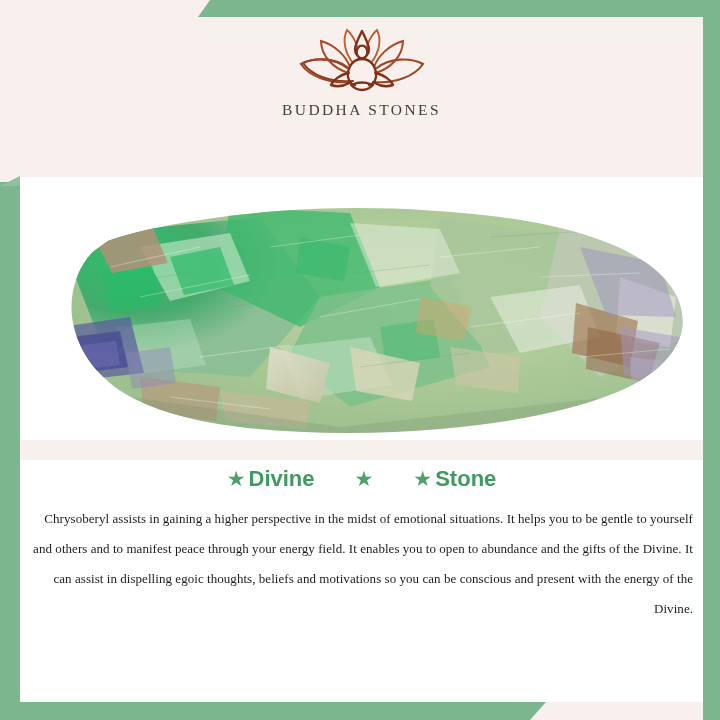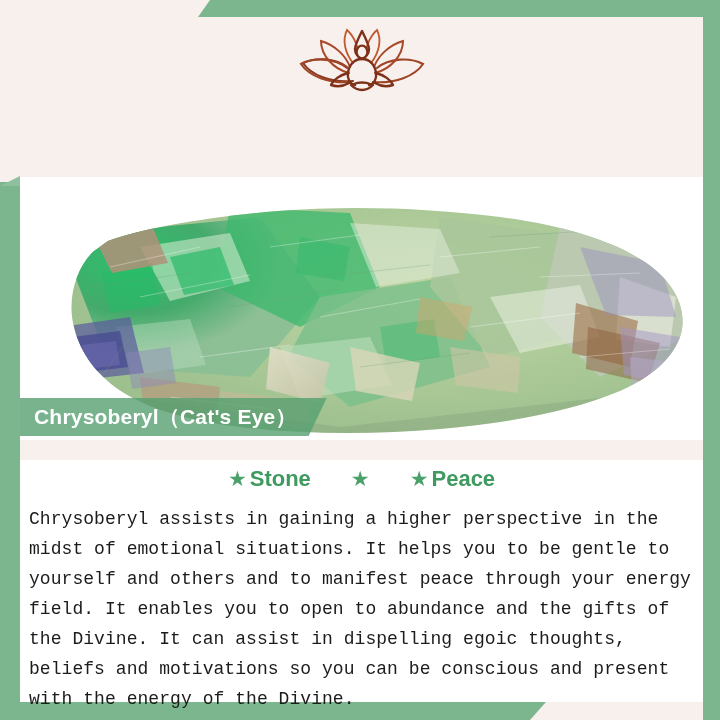--- a/index.html
+++ b/index.html
@@ -208,25 +208,25 @@
     font-size: 22px;
     color: #3f9a5f;
     white-space: nowrap;
   }
 
   .paragraph {
     position: absolute;
     left: 9px;
     top: 44px;
     width: 664px;
-    font-family: Liberation Mono, monospace;
-    font-size: 18px;
+    font-family: Liberation Serif, serif;
+    font-size: 13px;
     line-height: 30px;
     color: #1c1c1c;
-    text-align: left;
+    text-align: right;
     letter-spacing: 0.05px;
   }
 </style>
 </head>
 <body>
 
 <div id="card">
 
   <div class="frame-top"></div>
   <div class="frame-right"></div>
@@ -260,20 +260,21 @@
           <path d="M75 6 C71 14 68 20 68 24 C68 29 71 32 75 32 C79 32 82 29 82 24 C82 20 79 14 75 6 Z"></path>
           <ellipse cx="75" cy="27" rx="5.4" ry="6.4" fill="#f8f0ed"></ellipse>
           <path d="M75 34 C67 34 62 40 61 48 C60 54 63 59 68 60"></path>
           <path d="M75 34 C83 34 88 40 89 48 C90 54 87 59 82 60"></path>
           <path d="M61 48 C53 50 46 55 44 60 C50 62 57 61 62 58"></path>
           <path d="M89 48 C97 50 104 55 106 60 C100 62 93 61 88 58"></path>
           <path d="M64 60 C68 64 72 65 75 65 C78 65 82 64 86 60"></path>
           <path d="M67 59 C71 57 79 57 83 59"></path>
         </g>
       </svg>
+      <div class="logo-word">BUDDHA STONES</div>
     </div>
   </div>
 
 
   <div class="photo">
     <svg width="683" height="263" viewBox="0 0 683 263">
       <defs>
         <clipPath id="rockclip">
           <path d="M74 74 C58 88 46 120 54 150 C60 176 78 200 104 216
                    C130 232 170 244 220 250 C280 257 350 258 420 252
@@ -356,38 +357,35 @@
           <path d="M340 190 L450 176"></path>
             <path d="M470 60 L570 54"></path>
           <path d="M300 100 L410 88"></path>
             <path d="M110 160 L60 230"></path>
         </g>
 
         <path d="M40 210 L320 250 L660 212 L666 263 L36 263 Z" fill="#6f8a6f" opacity="0.22"></path>
       </g>
     </svg>
 
-    <div class="photo-label">
-      <span class="photo-label-text">Chrysoberyl（Cat's Eye）</span>
-    </div>
   </div>
 
   <div class="cream-strip"></div>
 
   <div class="content">
     <div class="benefits">
       <div class="benefit">
         <span class="benefit-star">★</span>
-        <span class="benefit-label">Stone</span>
+        <span class="benefit-label">Divine</span>
       </div>
       <div class="benefit">
         <span class="benefit-star">★</span>
       </div>
       <div class="benefit">
         <span class="benefit-star">★</span>
-        <span class="benefit-label">Peace</span>
+        <span class="benefit-label">Stone</span>
       </div>
     </div>
 
     <div class="paragraph">Chrysoberyl assists in gaining a higher perspective in the midst of emotional situations. It helps you to be gentle to yourself and others and to manifest peace through your energy field. It enables you to open to abundance and the gifts of the Divine. It can assist in dispelling egoic thoughts, beliefs and motivations so you can be conscious and present with the energy of the Divine.</div>
   </div>
 
 </div>
 
 </body></html>

